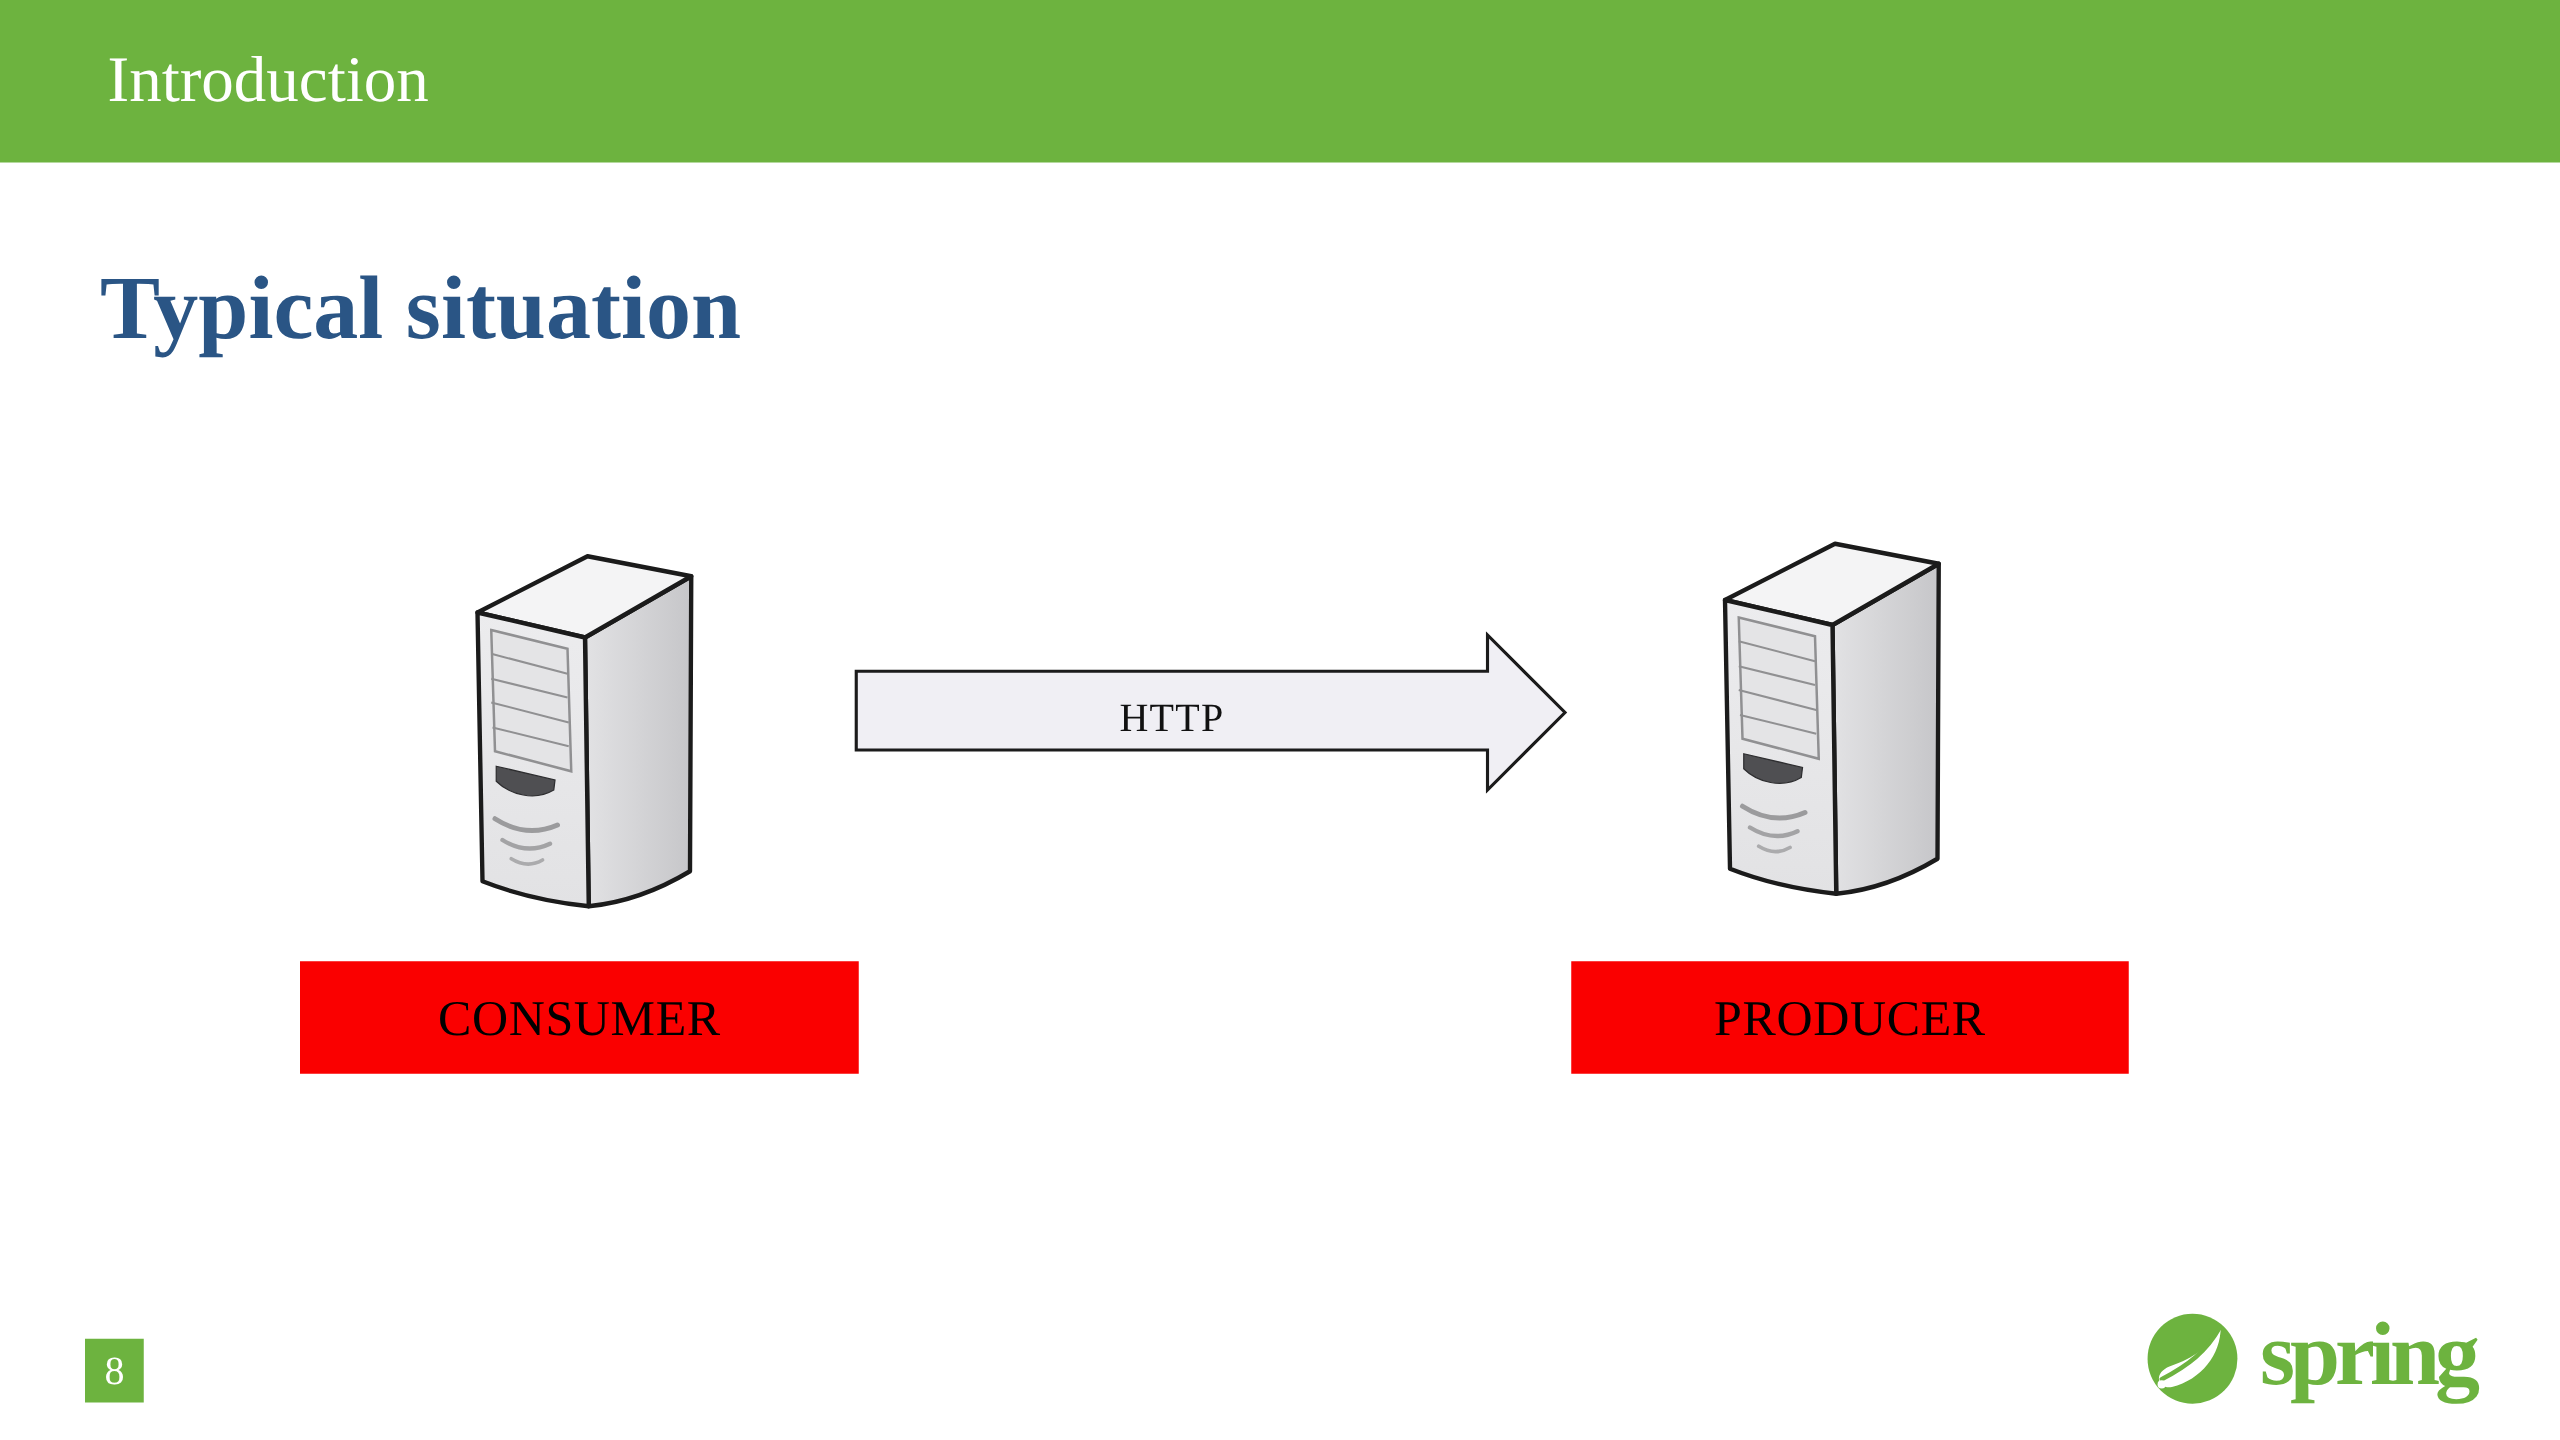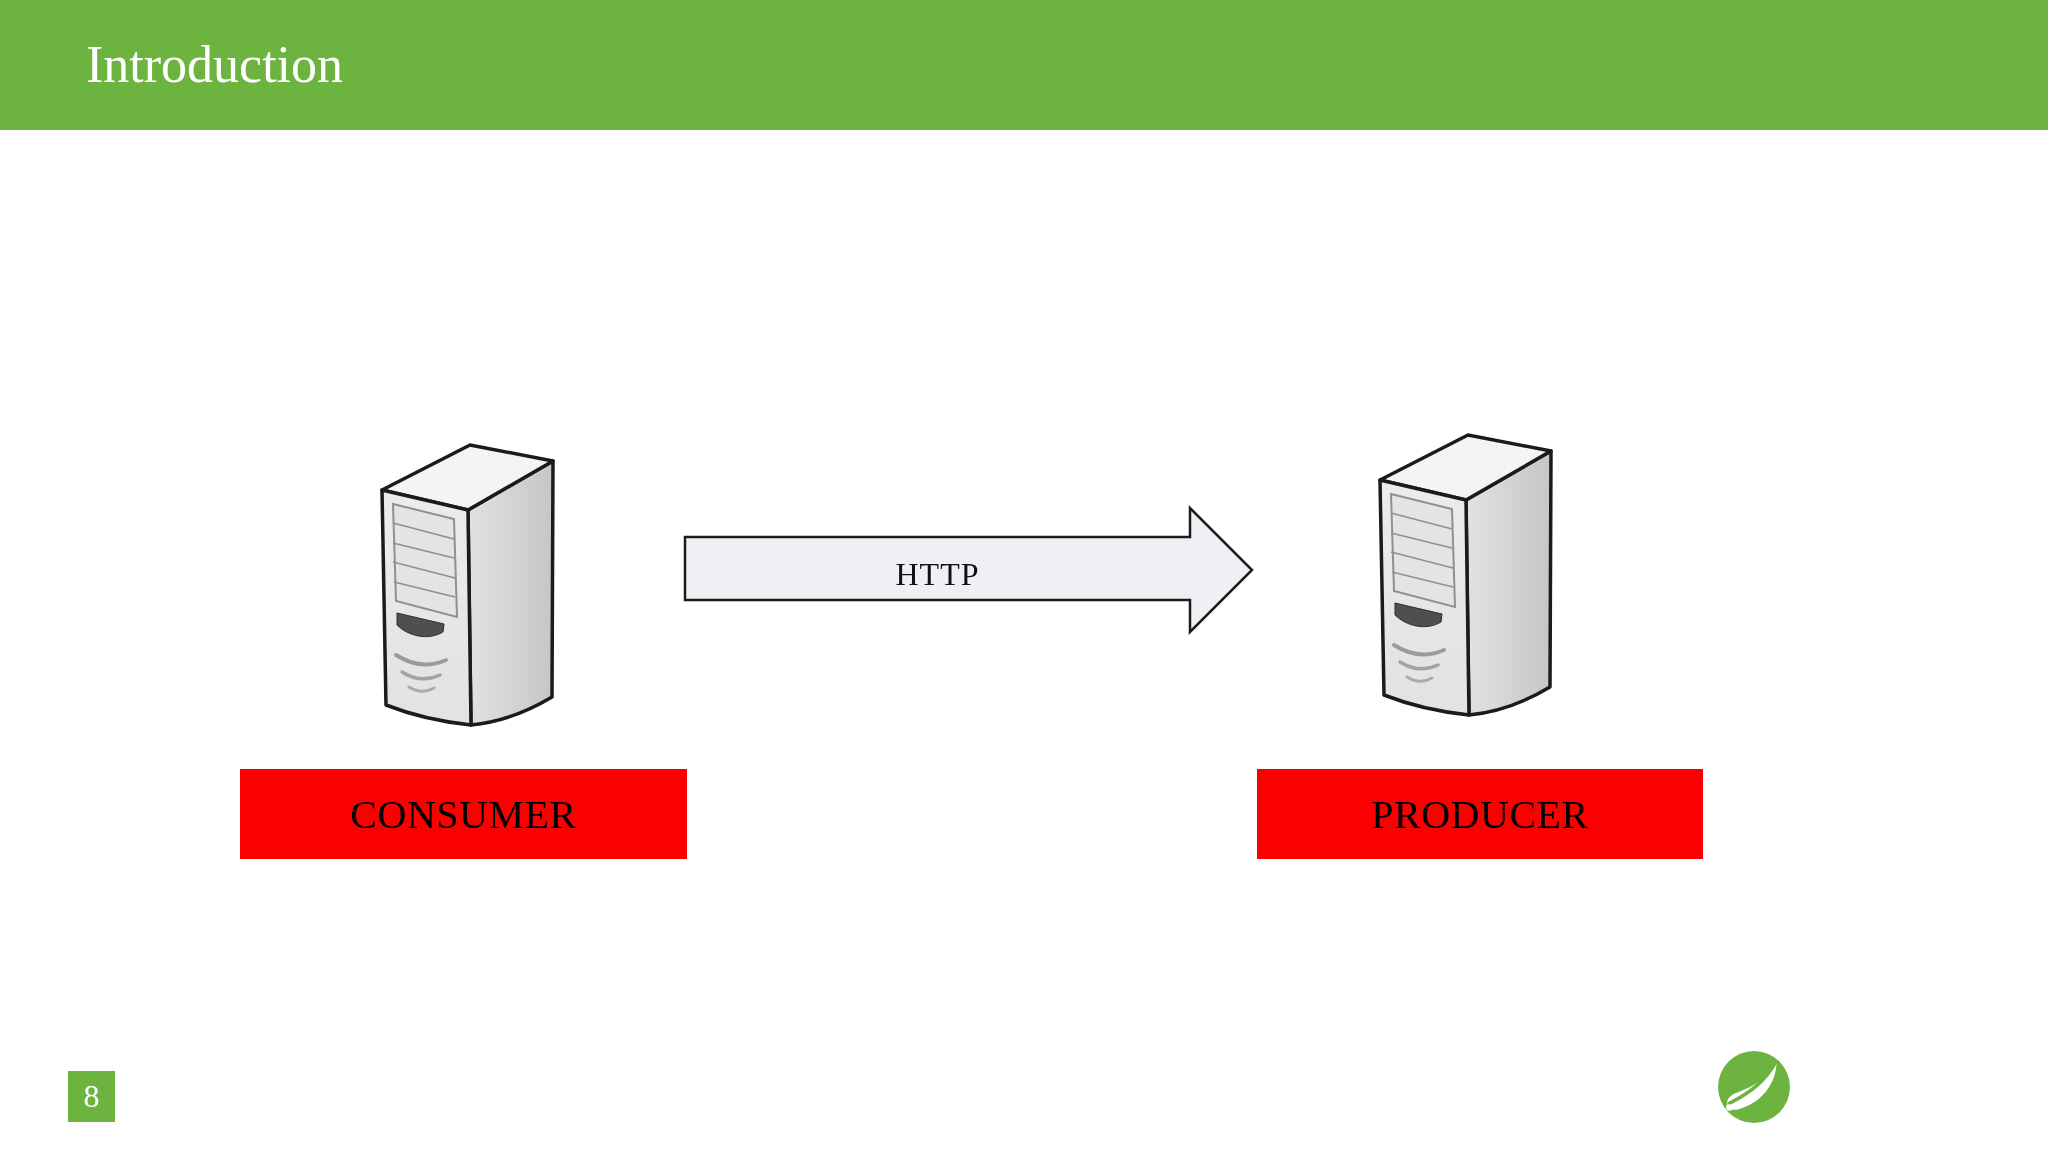--- a/index.html
+++ b/index.html
@@ -86,20 +86,21 @@
         <path d="M42,242 Q61,254 80,245" stroke="#a3a3a5" stroke-width="3.5" fill="none" stroke-linecap="round"></path>
         <path d="M49,257 Q62,265 74,258" stroke="#ababad" stroke-width="3" fill="none" stroke-linecap="round"></path>
       </symbol>
     </defs>
   </svg>
 
   <div class="topbar">
     <span class="section-label">Introduction</span>
   </div>
 
+  <h1 class="slide-title">Typical situation</h1>
 
   <svg class="server consumer" viewBox="0 0 198 300">
     <use href="#server-tower"></use>
   </svg>
 
   <svg class="server producer" viewBox="0 0 198 300">
     <use href="#server-tower"></use>
   </svg>
 
   <svg class="http-arrow" viewBox="0 0 572 130">
@@ -112,15 +113,16 @@
 
   <div class="page-box">8</div>
 
   <div class="spring-logo">
     <svg width="76" height="76" viewBox="0 0 74 74">
       <circle cx="37" cy="37" r="35" fill="#6DB33F"></circle>
       <path d="M59 12 C59 34 44 53 21 59 C16 60 12 58 11 54 C10 49 14 45 19 43 C39 36 51 27 59 12 Z" fill="#ffffff"></path>
       <path d="M58 13 C48 31 34 42 13 53" stroke="#6DB33F" stroke-width="3.5" fill="none" stroke-linecap="round"></path>
       <circle cx="13" cy="57" r="3.2" fill="#ffffff"></circle>
     </svg>
+    <span class="logo-text">spring</span>
   </div>
 
 </div>
 
 </body></html>

